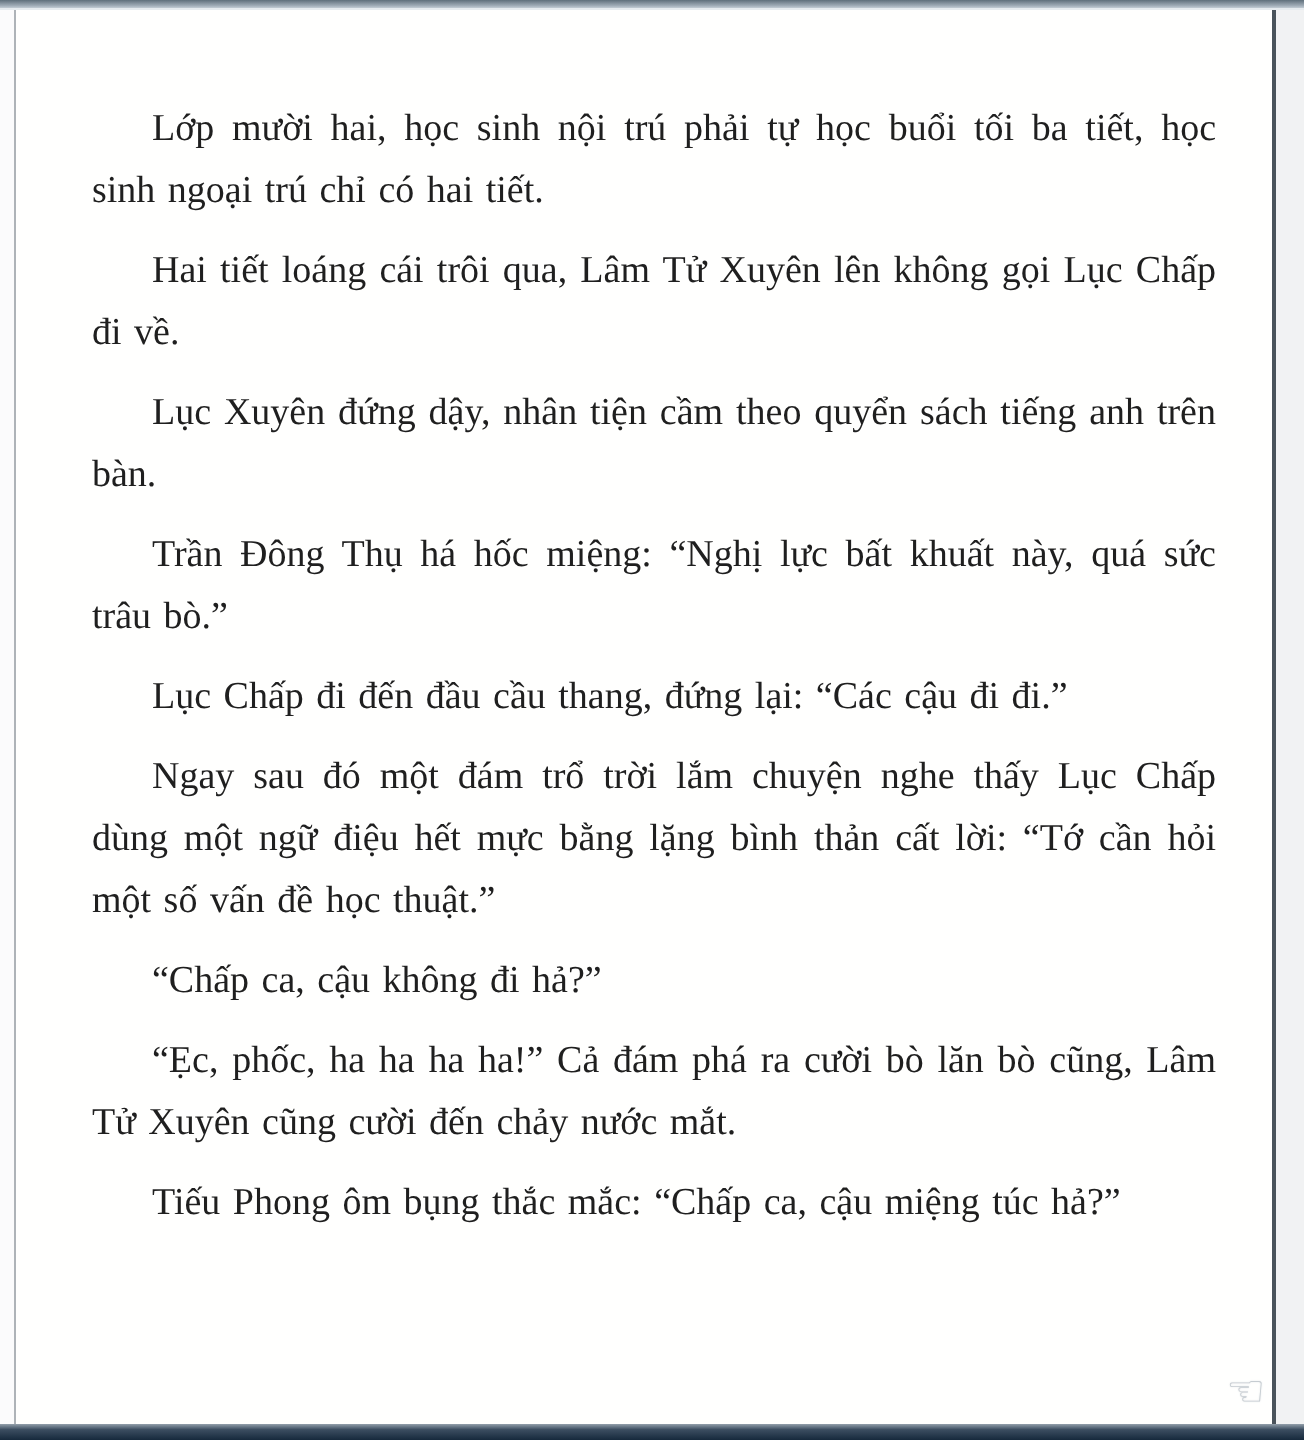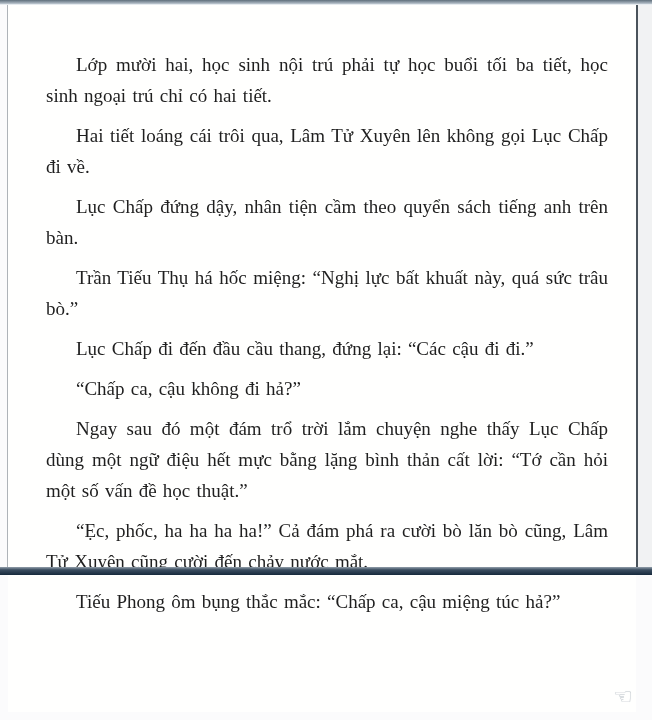--- a/index.html
+++ b/index.html
@@ -9,21 +9,21 @@
     height: 720px;
     background: #fbfbfc;
     overflow: hidden;
     position: relative;
     font-family: "Liberation Serif", serif;
   }
   .frame {
     position: absolute;
     inset: 0;
     width: 652px;
-    height: 575px;
+    height: 720px;
   }
   .edge-top {
     position: absolute;
     top: 0; left: 0; right: 0;
     height: 4px;
     background: linear-gradient(#5f6f7b, #9fabb6 70%, #c2ccd4);
     z-index: 3;
   }
   .edge-top-highlight {
     position: absolute;
@@ -106,23 +106,23 @@
 
   <div class="edge-top"></div>
   <div class="edge-top-highlight"></div>
   <div class="edge-left"></div>
   <div class="edge-right-dark"></div>
   <div class="edge-bottom"></div>
 
   <div class="content">
       <p class="para">Lớp mười hai, học sinh nội trú phải tự học buổi tối ba tiết, học sinh ngoại trú chỉ có hai tiết.</p>
       <p class="para">Hai tiết loáng cái trôi qua, Lâm Tử Xuyên lên không gọi Lục Chấp đi về.</p>
-      <p class="para">Lục Chấp đứng dậy, nhân tiện cầm theo quyển sách tiếng anh trên bàn.</p>
-      <p class="para">Trần Tiếu Thụ há hốc miệng: “Nghị lực bất khuất này, quá sức trâu bò.”</p>
+      <p class="para">Lục Xuyên đứng dậy, nhân tiện cầm theo quyển sách tiếng anh trên bàn.</p>
+      <p class="para">Trần Đông Thụ há hốc miệng: “Nghị lực bất khuất này, quá sức trâu bò.”</p>
       <p class="para">Lục Chấp đi đến đầu cầu thang, đứng lại: “Các cậu đi đi.”</p>
+      <p class="para">Ngay sau đó một đám trổ trời lắm chuyện nghe thấy Lục Chấp dùng một ngữ điệu hết mực bằng lặng bình thản cất lời: “Tớ cần hỏi một số vấn đề học thuật.”</p>
       <p class="para">“Chấp ca, cậu không đi hả?”</p>
-      <p class="para">Ngay sau đó một đám trổ trời lắm chuyện nghe thấy Lục Chấp dùng một ngữ điệu hết mực bằng lặng bình thản cất lời: “Tớ cần hỏi một số vấn đề học thuật.”</p>
       <p class="para">“Ẹc, phốc, ha ha ha ha!” Cả đám phá ra cười bò lăn bò cũng, Lâm Tử Xuyên cũng cười đến chảy nước mắt.</p>
       <p class="para">Tiếu Phong ôm bụng thắc mắc: “Chấp ca, cậu miệng túc hả?”</p>
     </div>
 
   <div class="hand-cursor">☜</div>
 </div>
 
 </body></html>

